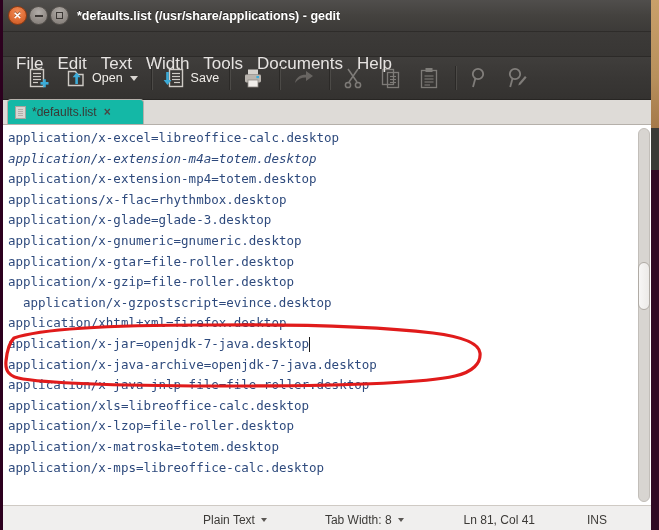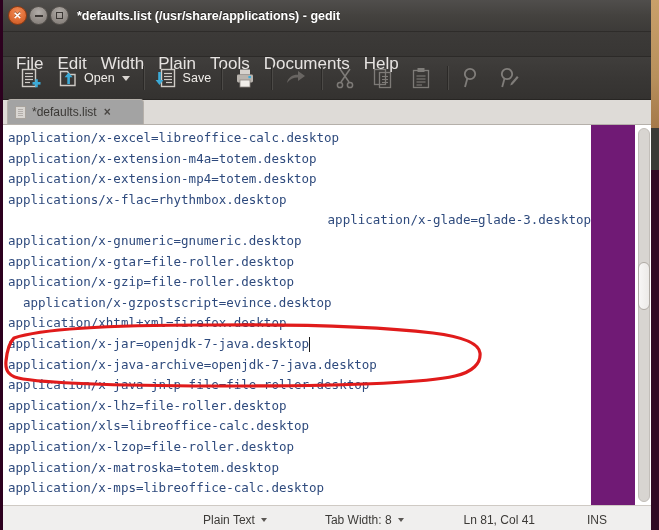--- a/index.html
+++ b/index.html
@@ -126,21 +126,21 @@
     cursor: default;
     margin-top: 40px;
   }
 
   
   #toolbar {
     height: 42px;
     background: linear-gradient(to bottom, #403e3c 0%, #393735 50%, #343230 100%);
     display: flex;
     align-items: center;
-    padding-left: 10px;
+    padding-left: 18px;
     border-bottom: 1px solid #272523;
   }
   .tb-item {
     display: flex;
     align-items: center;
     height: 34px;
     padding: 0 5px;
     border-radius: 3px;
     cursor: default;
     flex: none;
@@ -174,21 +174,21 @@
     height: 25px;
     background: #dedbd7;
     border-bottom: 1px solid #b5b0aa;
     display: flex;
     align-items: flex-end;
     padding-left: 4px;
     box-sizing: border-box;
   }
   #doc-tab {
     height: 24px;
-    background: #a3a3a3;
+    background: #14b8a6;
     border: 1px solid #b5b0aa;
     border-bottom: none;
     border-radius: 4px 4px 0 0;
     display: flex;
     align-items: center;
     padding: 0 8px 0 7px;
     gap: 6px;
     min-width: 120px;
     cursor: default;
   }
@@ -219,24 +219,23 @@
     color: #4a4744;
     line-height: 1;
     cursor: pointer;
     padding: 0 1px;
   }
 
   
   #editor-wrap {
     position: relative;
     height: 380px;
-    background: #701a75;
+    background: #a3a3a3;
     display: flex;
     overflow: hidden;
-    gap: 44px;
   }
   #text-view {
     flex: 1;
     position: relative;
     padding: 3px 0 0 5px;
     overflow: hidden;
     background: #ffffff;
   }
   .code-line {
     font-family: "DejaVu Sans Mono", "Liberation Mono", monospace;
@@ -345,22 +344,22 @@
       </div>
     <div class="wbtn max">
         <span class="glyph"></span>
       </div>
     <div id="title-text">*defaults.list (/usr/share/applications) - gedit</div>
   </div>
 
   <div id="menubar">
     <div class="menu-item">File</div>
     <div class="menu-item">Edit</div>
+    <div class="menu-item">Text</div>
     <div class="menu-item">Width</div>
-    <div class="menu-item">Plain</div>
     <div class="menu-item">Tools</div>
     <div class="menu-item">Documents</div>
     <div class="menu-item">Help</div>
   </div>
 
   <div id="toolbar">
 
     <div class="tb-item">
       <svg class="tb-icon" viewBox="0 0 24 24">
         <rect x="4.5" y="3.5" width="13" height="17" fill="none" stroke="#cfcbc6" stroke-width="1.4"></rect>
@@ -497,33 +496,32 @@
       <span class="tab-doc-icon"></span>
       <span id="tab-title">*defaults.list</span>
       <span id="tab-close">×</span>
     </div>
   </div>
 
   <div id="editor-wrap">
     <div id="text-view">
 
       <div class="code-line" style="color: rgb(46, 74, 125);">application/x-excel=libreoffice-calc.desktop</div>
-        <div class="code-line" style="color: rgb(46, 74, 125);">application/x-extension-m4a=totem.desktop</div>
+        <div class="code-line" style="color: rgb(46, 74, 125); font-style: italic;">application/x-extension-m4a=totem.desktop</div>
         <div class="code-line" style="color: rgb(46, 74, 125);">application/x-extension-mp4=totem.desktop</div>
         <div class="code-line" style="color: rgb(46, 74, 125);">applications/x-flac=rhythmbox.desktop</div>
-        <div class="code-line" style="color: rgb(46, 74, 125); text-align: right;">application/x-glade=glade-3.desktop</div>
+        <div class="code-line" style="color: rgb(46, 74, 125);">application/x-glade=glade-3.desktop</div>
         <div class="code-line" style="color: rgb(46, 74, 125);">application/x-gnumeric=gnumeric.desktop</div>
         <div class="code-line" style="color: rgb(46, 74, 125);">application/x-gtar=file-roller.desktop</div>
         <div class="code-line" style="color: rgb(46, 74, 125);">application/x-gzip=file-roller.desktop</div>
         <div class="code-line" style="color: rgb(46, 74, 125); margin-left: 15px;">application/x-gzpostscript=evince.desktop</div>
         <div class="code-line" style="color: rgb(46, 74, 125);">application/xhtml+xml=firefox.desktop</div>
         <div class="code-line" style="color: rgb(46, 74, 125);">application/x-jar=openjdk-7-java.desktop</div>
         <div class="code-line" style="color: rgb(46, 74, 125);">application/x-java-archive=openjdk-7-java.desktop</div>
         <div class="code-line" style="color: rgb(46, 74, 125);">application/x-java-jnlp-file=file-roller.desktop</div>
-        <div class="code-line" style="color: rgb(46, 74, 125);">application/x-lhz=file-roller.desktop</div>
         <div class="code-line" style="color: rgb(46, 74, 125);">application/xls=libreoffice-calc.desktop</div>
         <div class="code-line" style="color: rgb(46, 74, 125);">application/x-lzop=file-roller.desktop</div>
         <div class="code-line" style="color: rgb(46, 74, 125);">application/x-matroska=totem.desktop</div>
         <div class="code-line" style="color: rgb(46, 74, 125);">application/x-mps=libreoffice-calc.desktop</div>
         <div id="caret" style="left: 305.8px; top: 212px;"></div>
 
       <svg id="annotation" viewBox="0 0 651 380">
         <path id="anno-path" fill="none" stroke-width="3.2" stroke-linecap="round" stroke-linejoin="round" d="M 11,213 C 40,203 120,200 205,200 C 300,199 380,202 430,208
                  C 462,212 476,219 477,228 C 478,238 470,247 452,251
                  C 420,258 330,261 230,261 C 140,261 55,259 20,254

